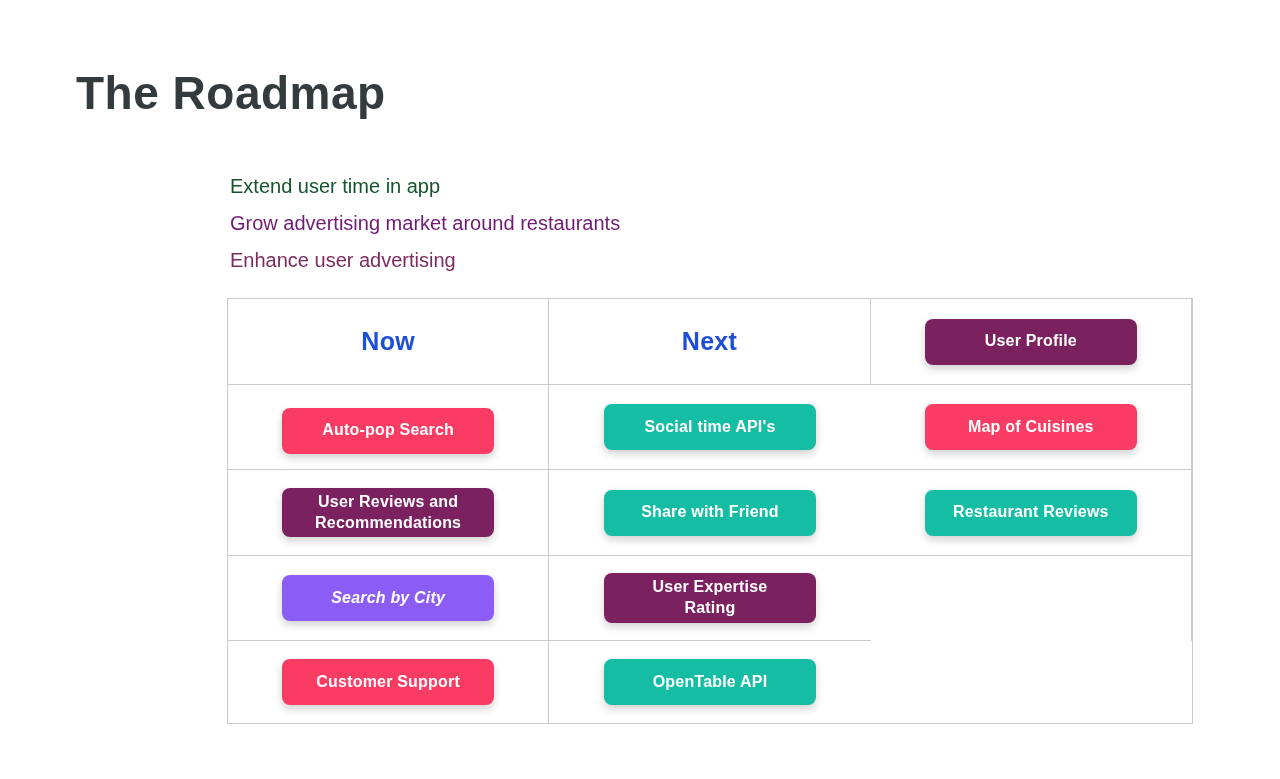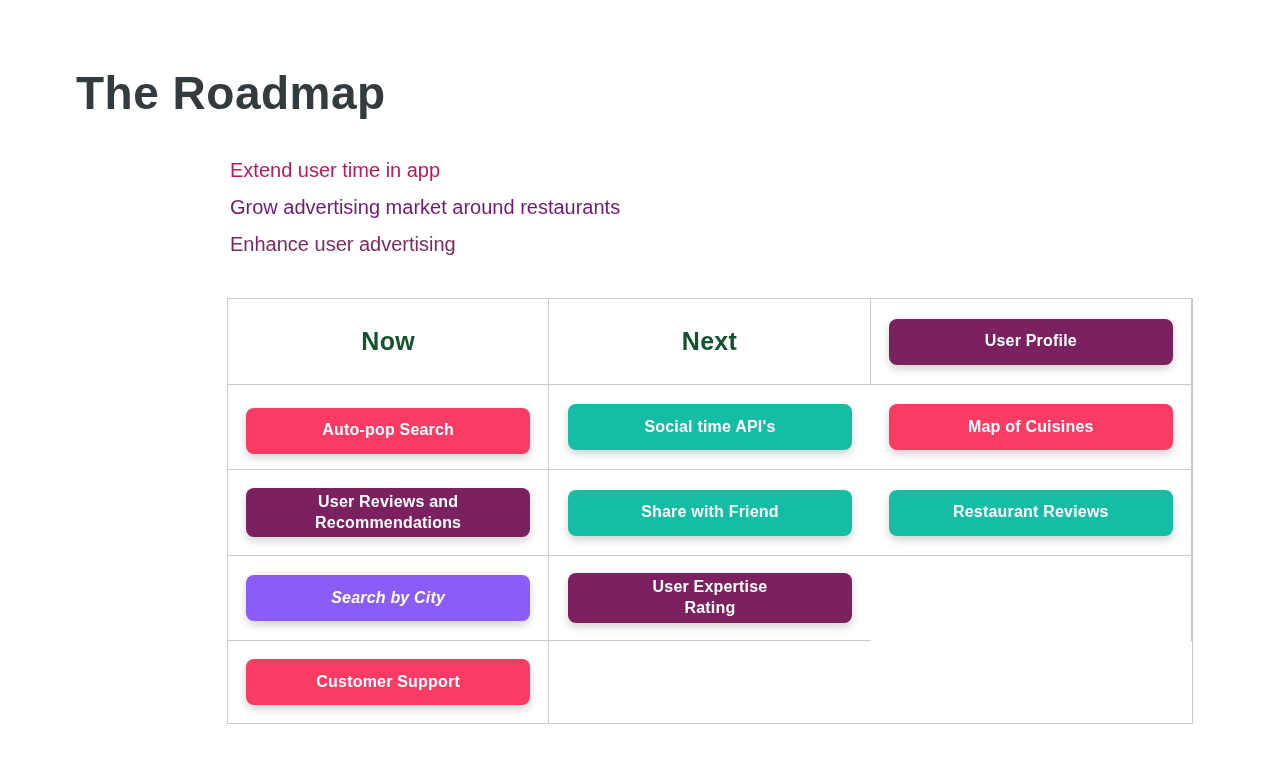--- a/index.html
+++ b/index.html
@@ -46,25 +46,25 @@
     border-bottom:1px solid var(--border);
     display:flex;
     align-items:center;
     justify-content:center;
   }
   .cell.col-last{ border-right:none; }
   .cell.row-last{ border-bottom:none; }
   .header-cell{
     font-size:25px;
     font-weight:bold;
-    color:#14532d;
+    color:#1d4ed8;
     letter-spacing:0.3px;
   }
   .pill{
-    width:284px;
+    width:212px;
     min-height:46px;
     border-radius:8px;
     display:flex;
     align-items:center;
     justify-content:center;
     color:#ffffff;
     font-size:16px;
     font-weight:bold;
     line-height:1.3;
     text-align:center;
@@ -75,21 +75,21 @@
   }
 </style>
 </head>
 <body>
 
 <div class="slide">
 
   <h1 class="title">The Roadmap</h1>
 
   <div class="goals">
-    <div class="goal" style="color: #be185d;">Extend user time in app</div>
+    <div class="goal" style="color: #14532d; margin-top: 16px;">Extend user time in app</div>
     <div class="goal" style="color: #701a75;">Grow advertising market around restaurants</div>
     <div class="goal" style="color: rgb(124, 42, 95);">Enhance user advertising</div>
   </div>
 
   <div class="roadmap-table">
       <div class="cell header-cell">
         <span>Now</span>
       </div>
       <div class="cell header-cell">
         <span>Next</span>
@@ -120,15 +120,18 @@
         <div class="pill" style="background: #8b5cf6; font-style: italic;">Search by City</div>
       </div>
       <div class="cell col-last">
         <div class="pill" style="background: rgb(123, 33, 96);">User Expertise
 Rating</div>
       </div>
       <div class="cell row-last"></div>
       <div class="cell row-last">
         <div class="pill" style="background: rgb(250, 59, 99);">Customer Support</div>
       </div>
+      <div class="cell col-last row-last">
+        <div class="pill" style="background: rgb(20, 189, 163);">OpenTable API</div>
+      </div>
     </div>
 
 </div>
 
 </body></html>

